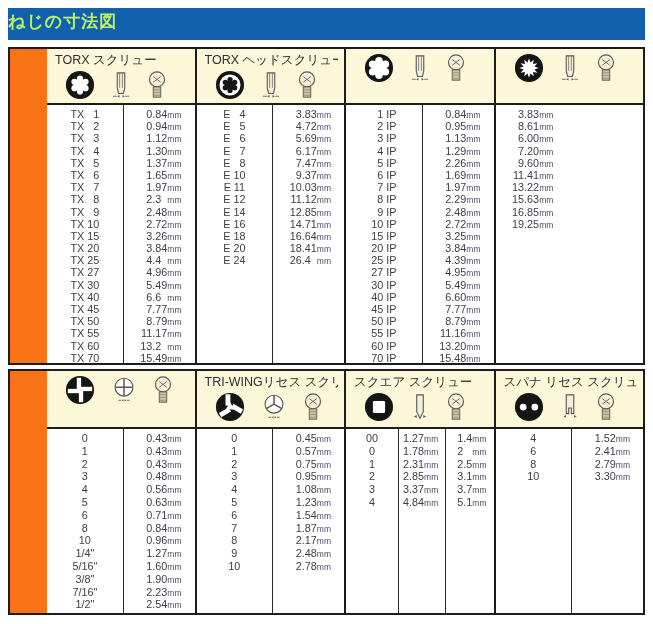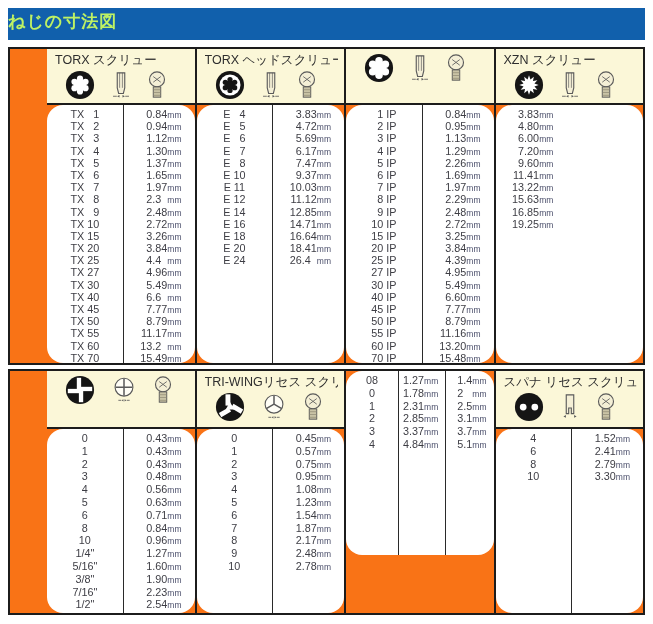--- a/index.html
+++ b/index.html
@@ -21,21 +21,21 @@
   .section:last-child{border-right:none;}
   .sec-head{
     background:#fbf7d8;border-bottom:2px solid #1c1c1c;
     padding:3px 6px 2px 8px;
   }
   .top .sec-head{height:49px;}
   .bottom .sec-head{height:51px;}
   .sec-title{font-size:12.5px;color:#2e2e2e;white-space:nowrap;overflow:hidden;}
   .sec-icons{display:flex;align-items:center;gap:16px;margin-top:1px;margin-left:10px;}
   .sec-icons svg{display:block;}
-  .sec-body{display:flex;background:#ffffff;border-radius:16px;}
+  .sec-body{display:flex;background:#ffffff;}
   .top .sec-body{height:258px;}
   .bottom .sec-body{height:184px;}
   .col{padding-top:3px;box-sizing:border-box;min-width:0;}
   .col.c-size{width:52%;border-right:1px solid #2a2a2a;}
   .col.c-val{width:48%;}
   .sq .col.c-size{width:36%;}
   .sq .col.c-val1{width:32%;border-right:1px solid #2a2a2a;}
   .sq .col.c-val2{width:32%;}
   .sq .col.c-size{border-right:1px solid #2a2a2a;}
   .cell{height:12.2px;line-height:12.2px;font-size:10.8px;color:#3d3d44;}
@@ -280,39 +280,38 @@
             <div class="cell val"><span>8.79</span><span class="unit">mm</span></div>
             <div class="cell val"><span>11.16</span><span class="unit">mm</span></div>
             <div class="cell val"><span>13.20</span><span class="unit">mm</span></div>
             <div class="cell val"><span>15.48</span><span class="unit">mm</span></div>
           </div>
       </div>
     </div>
 
     <div class="section">
       <div class="sec-head">
-        <div class="sec-title">XZN スクリュー</div>
         <div class="sec-icons">
           <svg width="30" height="30" viewBox="-16 -16 32 32">
             <circle r="15" fill="#151515"></circle>
             <polygon fill="#ffffff" points="10.3,0 5.8,1.55 8.92,5.15 4.24,4.24 5.15,8.92 1.55,5.8 0,10.3 -1.55,5.8 -5.15,8.92 -4.24,4.24 -8.92,5.15 -5.8,1.55 -10.3,0 -5.8,-1.55 -8.92,-5.15 -4.24,-4.24 -5.15,-8.92 -1.55,-5.8 0,-10.3 1.55,-5.8 5.15,-8.92 4.24,-4.24 8.92,-5.15 5.8,-1.55"></polygon>
           </svg>
           <svg width="20" height="30">
               <use href="#sym-bit"></use>
             </svg>
           <svg width="20" height="30">
               <use href="#sym-screw"></use>
             </svg>
         </div>
       </div>
       <div class="sec-body">
         <div class="col c-val">
 
         <div class="cell val"><span>3.83</span><span class="unit">mm</span></div>
-            <div class="cell val"><span>4.80</span><span class="unit">mm</span></div>
+            <div class="cell val"><span>8.61</span><span class="unit">mm</span></div>
             <div class="cell val"><span>6.00</span><span class="unit">mm</span></div>
             <div class="cell val"><span>7.20</span><span class="unit">mm</span></div>
             <div class="cell val"><span>9.60</span><span class="unit">mm</span></div>
             <div class="cell val"><span>11.41</span><span class="unit">mm</span></div>
             <div class="cell val"><span>13.22</span><span class="unit">mm</span></div>
             <div class="cell val"><span>15.63</span><span class="unit">mm</span></div>
             <div class="cell val"><span>16.85</span><span class="unit">mm</span></div>
             <div class="cell val"><span>19.25</span><span class="unit">mm</span></div>
           </div>
       </div>
@@ -435,24 +434,41 @@
             <div class="cell val"><span>1.54</span><span class="unit">mm</span></div>
             <div class="cell val"><span>1.87</span><span class="unit">mm</span></div>
             <div class="cell val"><span>2.17</span><span class="unit">mm</span></div>
             <div class="cell val"><span>2.48</span><span class="unit">mm</span></div>
             <div class="cell val"><span>2.78</span><span class="unit">mm</span></div>
           </div>
       </div>
     </div>
 
     <div class="section sq">
-      <div class="sec-body">
-        <div class="col c-size">
-
-        <div class="cell size">08</div>
+      <div class="sec-head">
+        <div class="sec-title">スクエア スクリュー</div>
+        <div class="sec-icons">
+          <svg width="30" height="30" viewBox="-16 -16 32 32">
+            <circle r="15" fill="#151515"></circle>
+            <rect x="-6.5" y="-6.5" width="13" height="13" rx="1.5" fill="#ffffff"></rect>
+          </svg>
+          <svg width="20" height="30" viewBox="-10 -16 20 32">
+            <path d="M-3.5,-13 h7 v18 l-3.5,7 l-3.5,-7 z" fill="#f4efd6" stroke="#5a5a5a" stroke-width="1.2"></path>
+            <path d="M-6.5,10 l3,-1.6 v3.2 z" fill="#5a5a5a"></path>
+            <path d="M6.5,10 l-3,-1.6 v3.2 z" fill="#5a5a5a"></path>
+          </svg>
+          <svg width="20" height="30">
+              <use href="#sym-screw"></use>
+            </svg>
+        </div>
+      </div>
+      <div class="sec-body">
+        <div class="col c-size">
+
+        <div class="cell size">00</div>
             <div class="cell size">0</div>
             <div class="cell size">1</div>
             <div class="cell size">2</div>
             <div class="cell size">3</div>
             <div class="cell size">4</div>
           </div>
         <div class="col c-val1">
 
         <div class="cell val"><span>1.27</span><span class="unit">mm</span></div>
             <div class="cell val"><span>1.78</span><span class="unit">mm</span></div>

